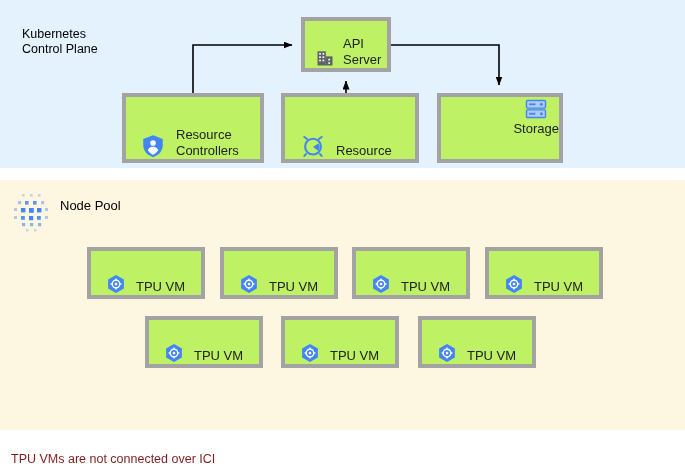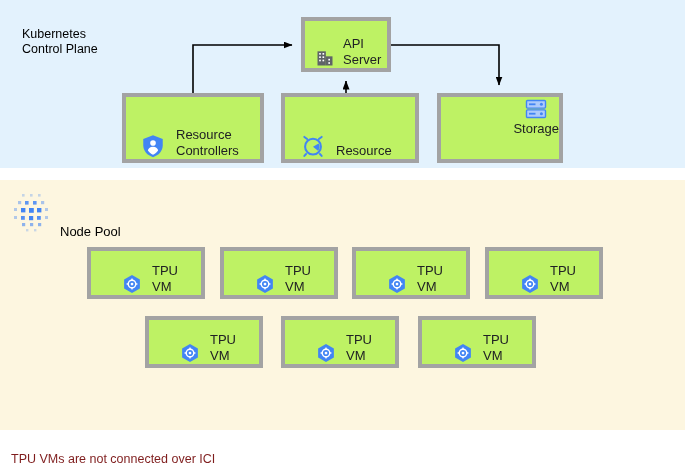--- a/index.html
+++ b/index.html
@@ -50,21 +50,20 @@
   }
   #control-plane-title {
     left: 22px;
     top: 27px;
   }
   #node-pool-title {
     left: 60px;
     top: 198px;
     font-size: 13px;
     line-height: 16px;
-    margin-top: 26px;
   }
 
   
   #node-pool-icon {
     position: absolute;
     left: 10px;
     top: 190px;
     width: 44px;
     height: 44px;
   }
@@ -118,21 +117,21 @@
     width: 126px; height: 70px;
     padding-left: 14px;
     flex-direction: column;
   }
   #storage-card .card-icon { width: 28px; margin-right: 9px; }
 
   
   .tpu-card {
     width: 118px;
     height: 52px;
-    padding-left: 30px;
+    padding-left: 14px;
   }
   .tpu-card .card-icon { width: 22px; margin-right: 9px; }
   .tpu-card .card-label { font-size: 13px; }
 
   
   #arrow-layer {
     position: absolute;
     left: 0; top: 0;
     width: 685px; height: 475px;
     pointer-events: none;

